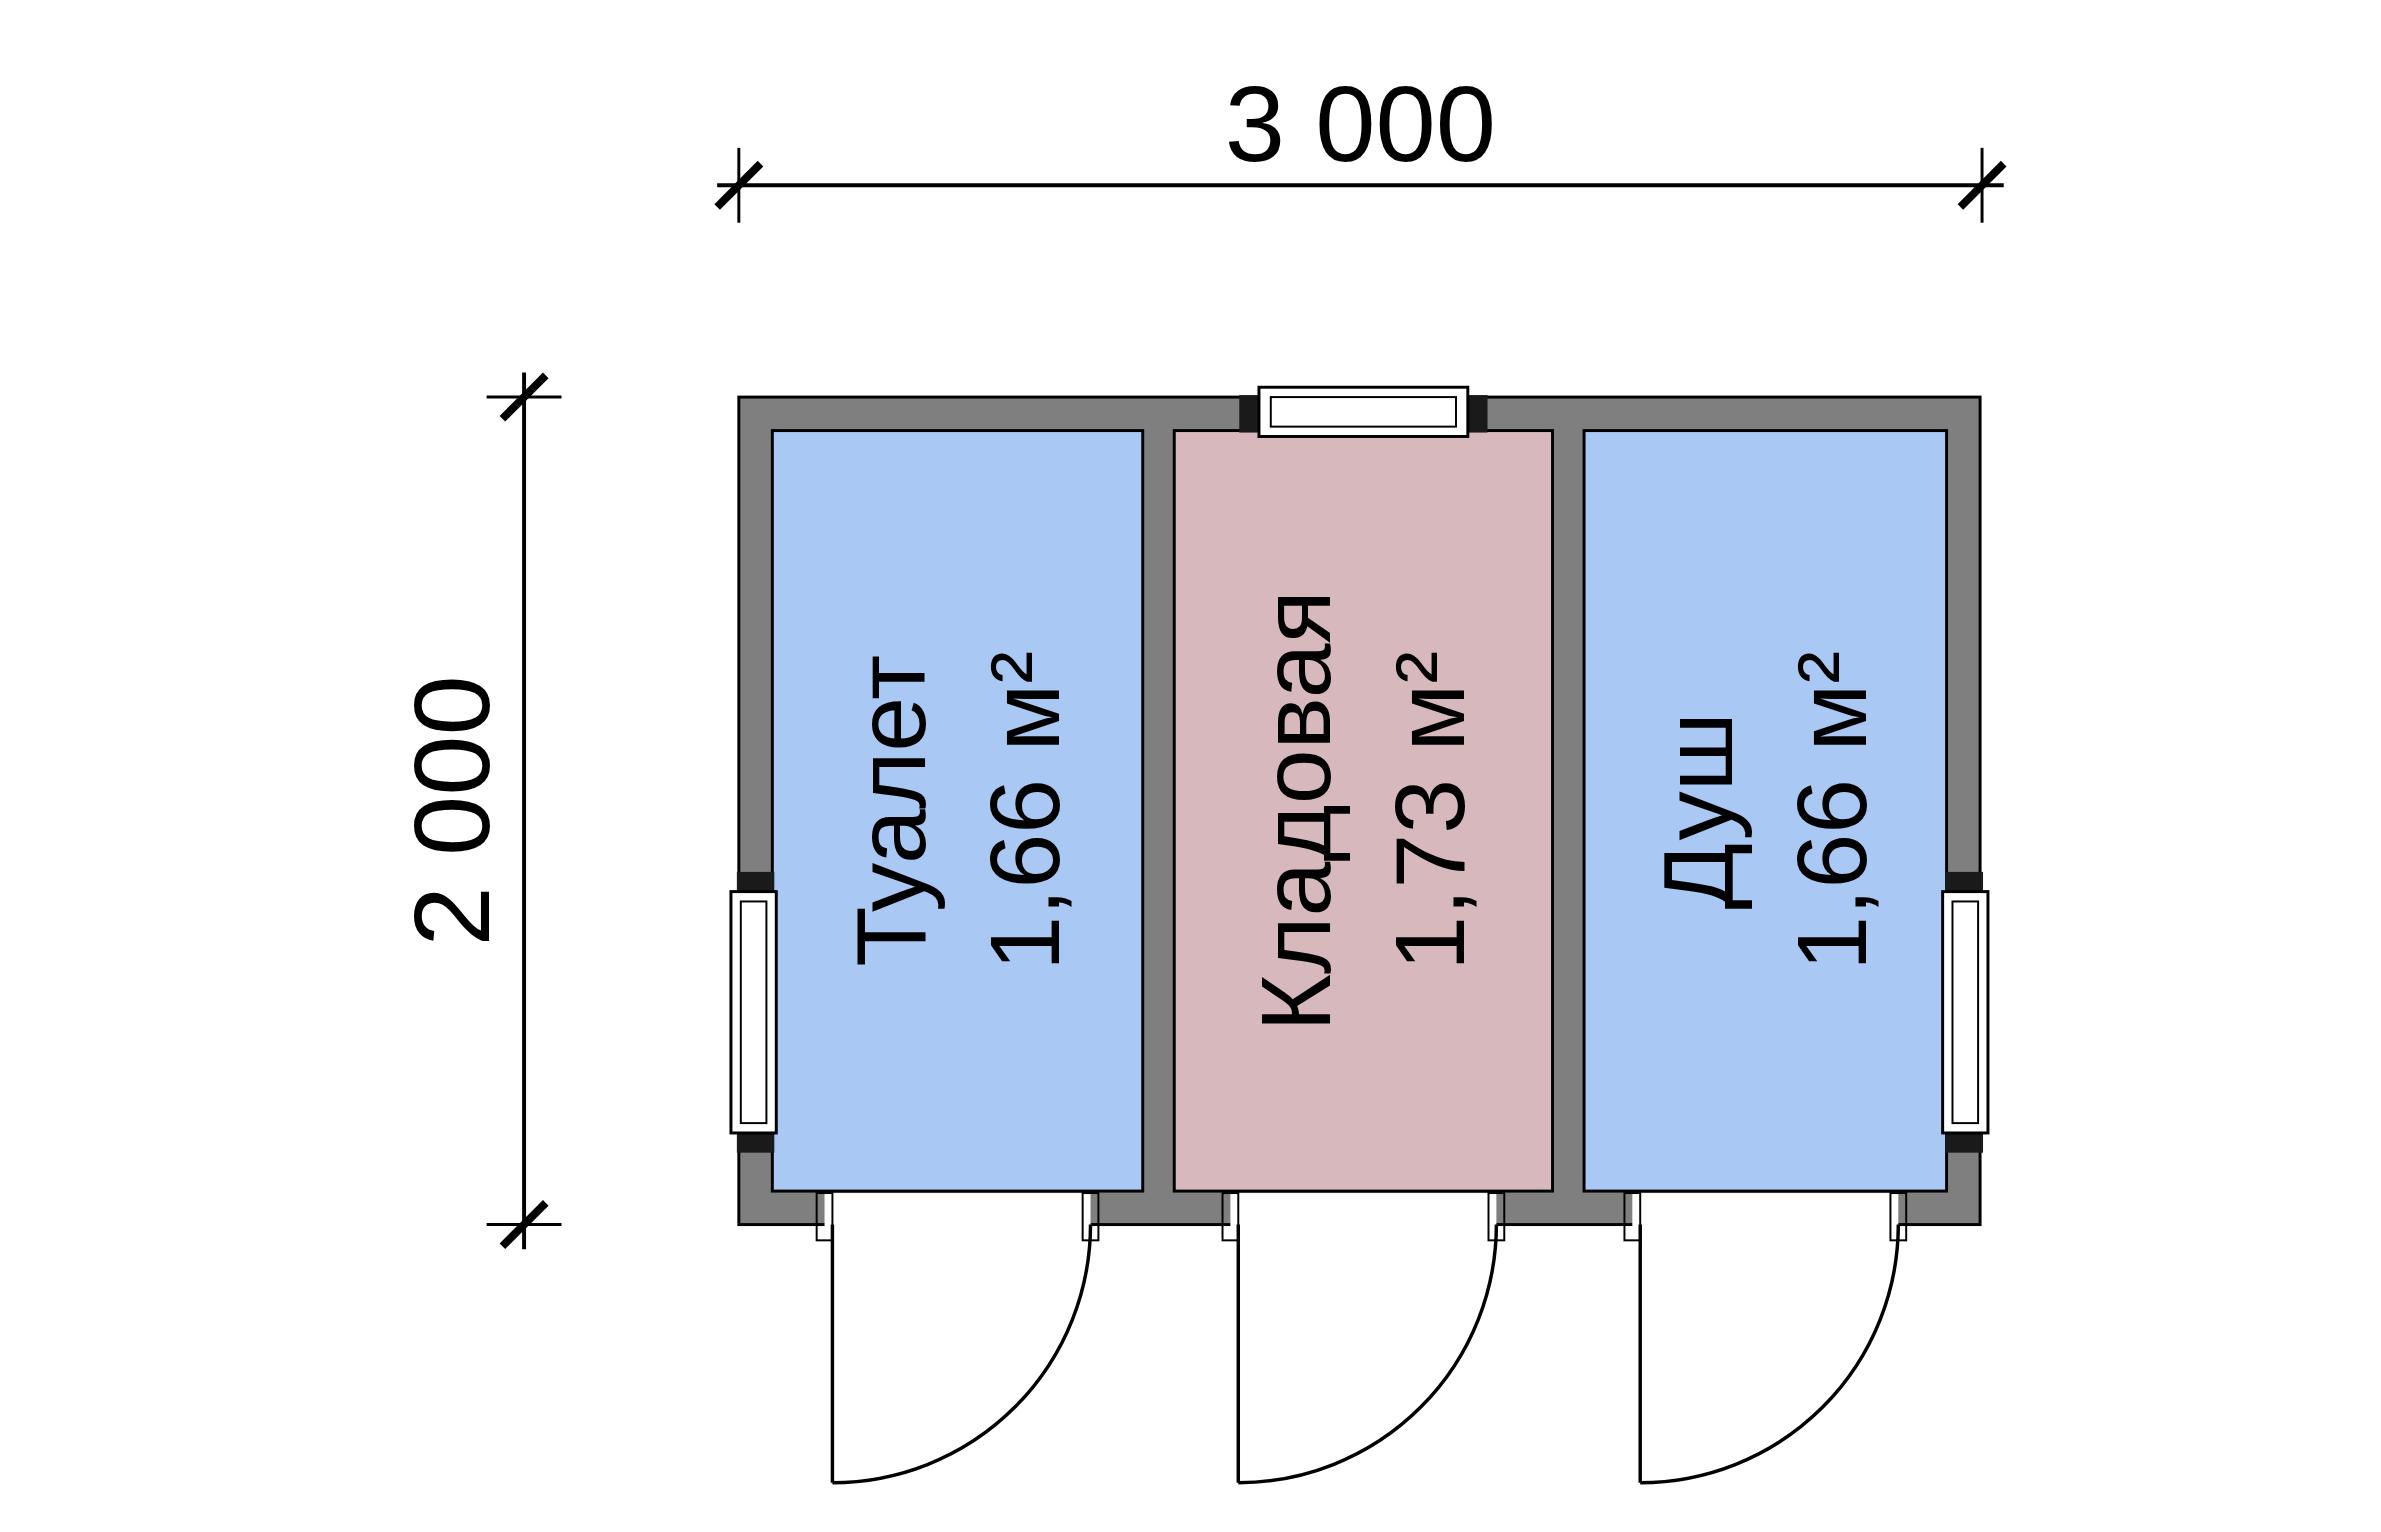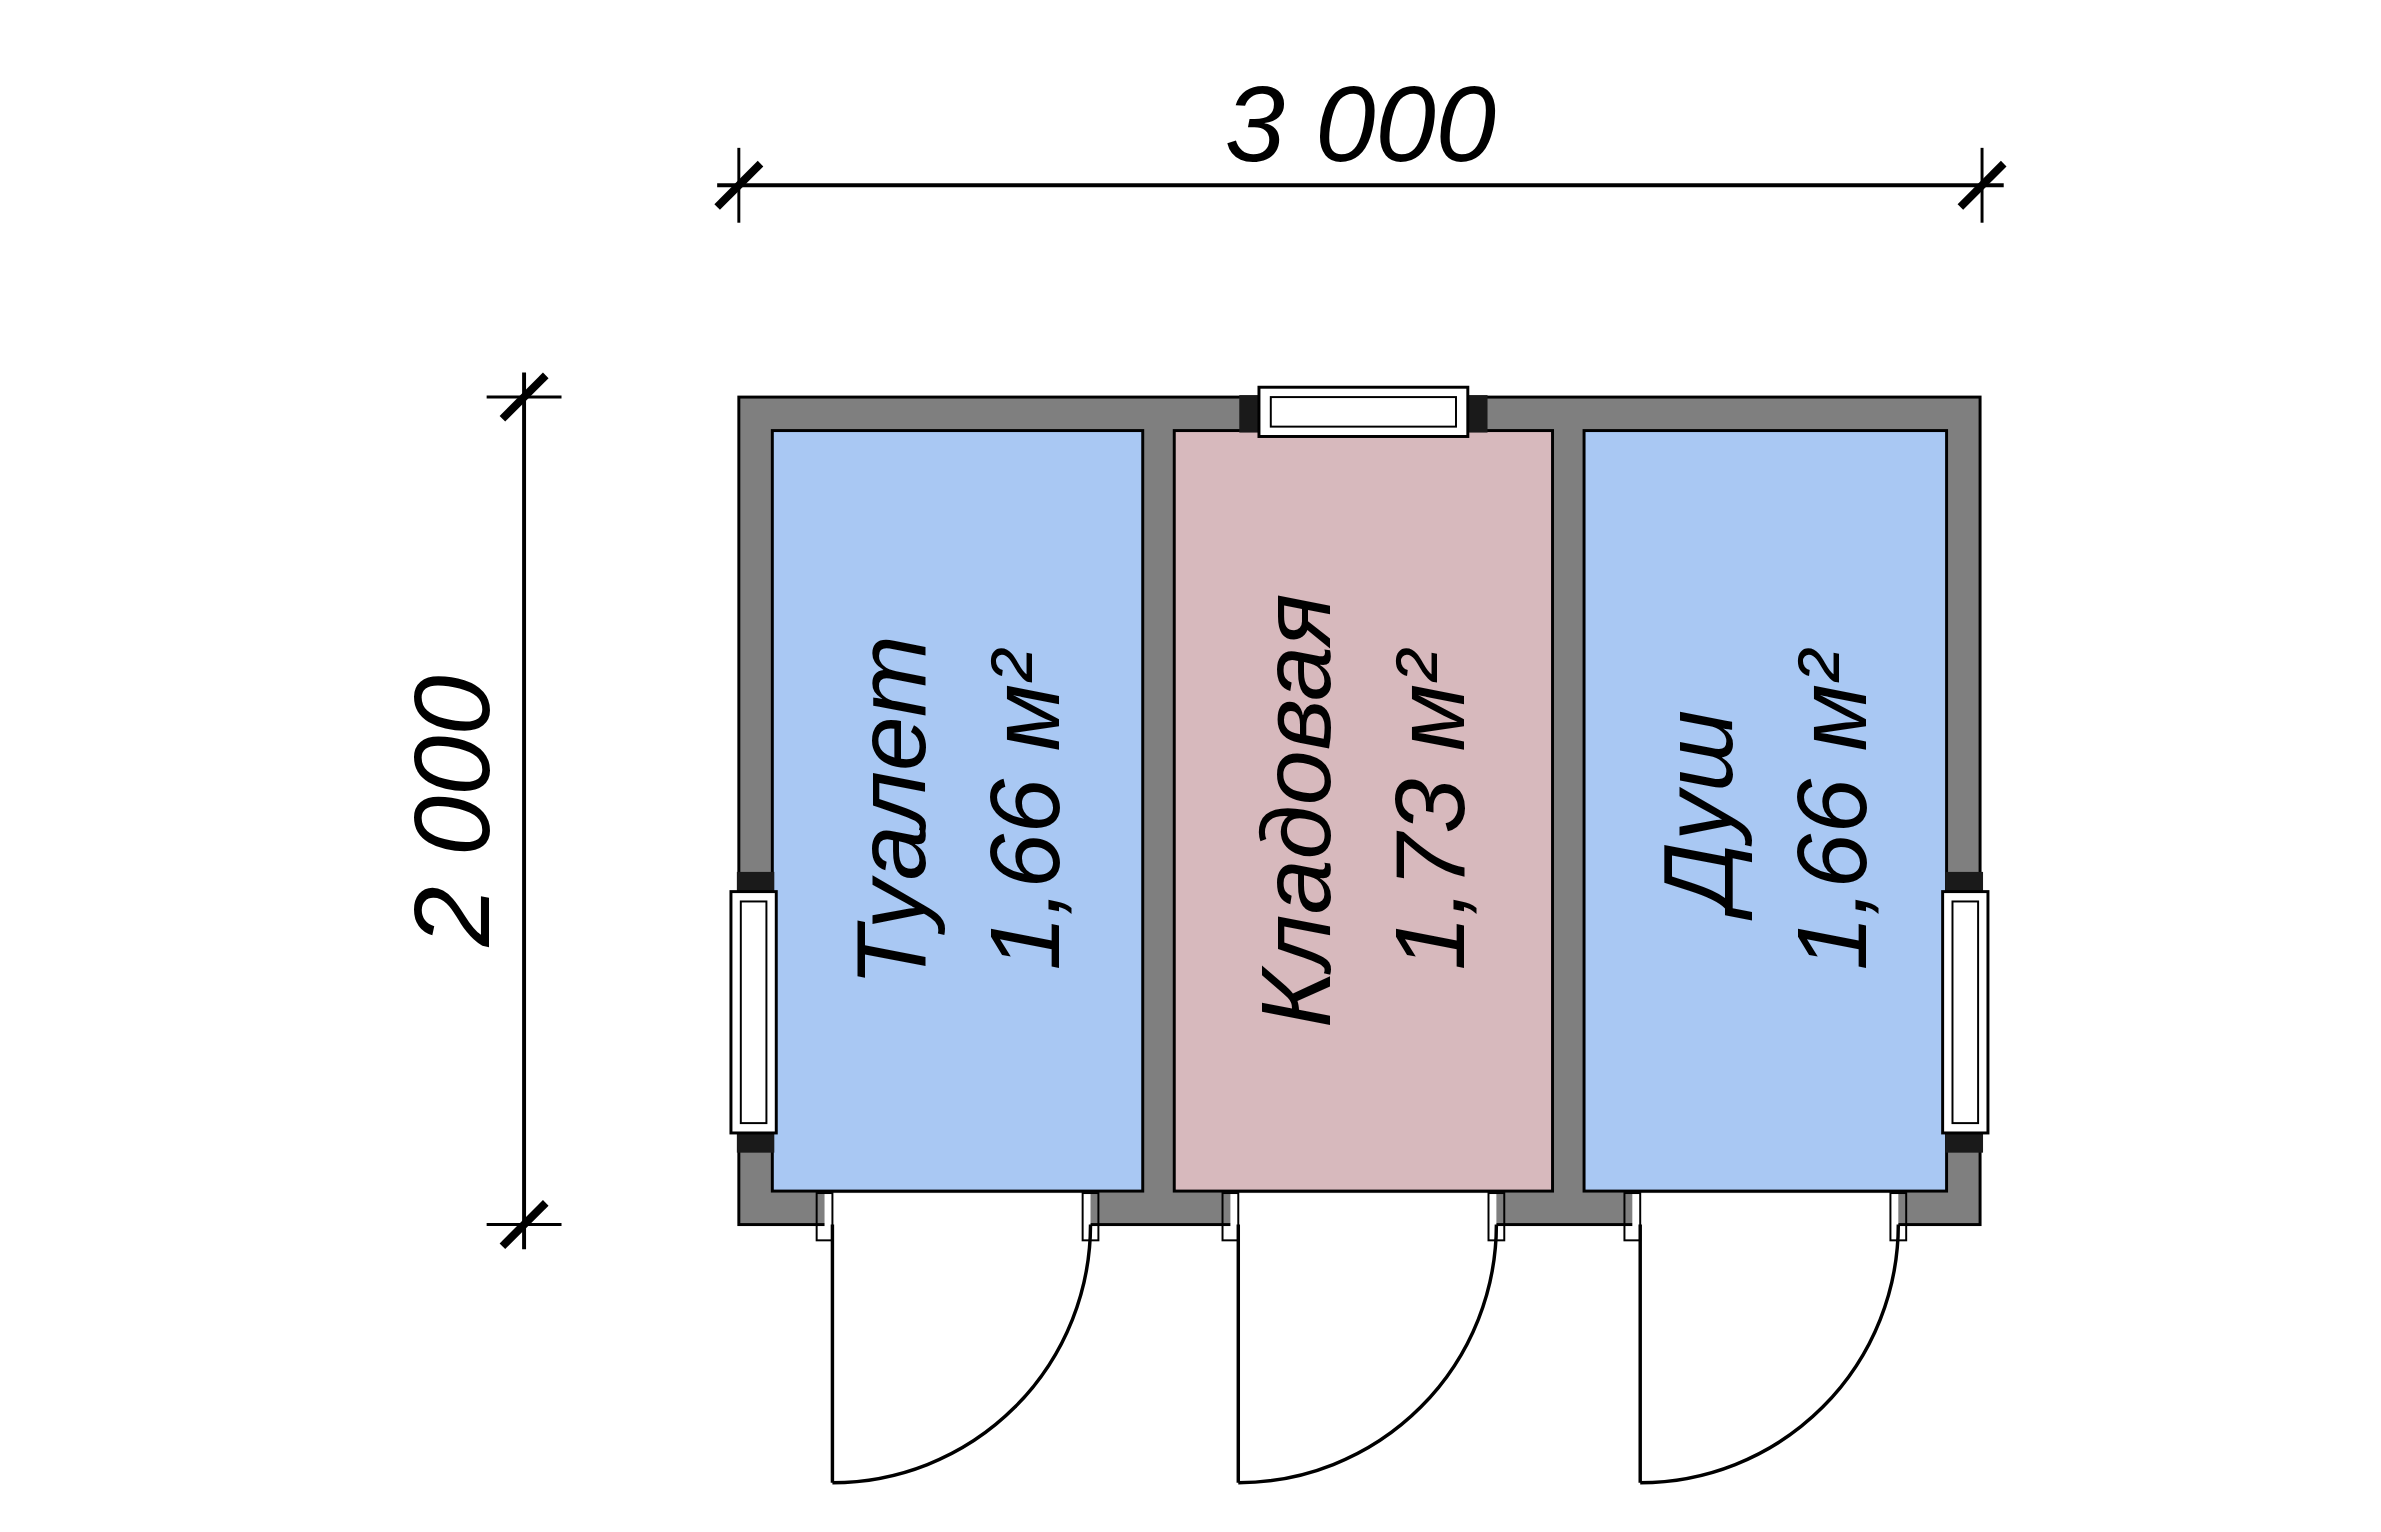--- a/index.html
+++ b/index.html
@@ -7,21 +7,20 @@
     padding: 0;
     background: #ffffff;
     font-family: "Liberation Sans", sans-serif;
   }
   .canvas {
     position: relative;
     width: 2382px;
     height: 1533px;
     background: #ffffff;
     overflow: hidden;
-    font-style: italic;
   }
   svg { display: block; }
 
   .dim-line  { stroke: #000; stroke-width: 4; fill: none; }
   .ext-line  { stroke: #000; stroke-width: 3; fill: none; }
   .tick      { stroke: #000; stroke-width: 8; fill: none; }
   .outline   { stroke: #000; stroke-width: 3; }
   .thin      { stroke: #000; stroke-width: 2; fill: none; }
   .door-line { stroke: #000; stroke-width: 3.5; fill: none; }
 

